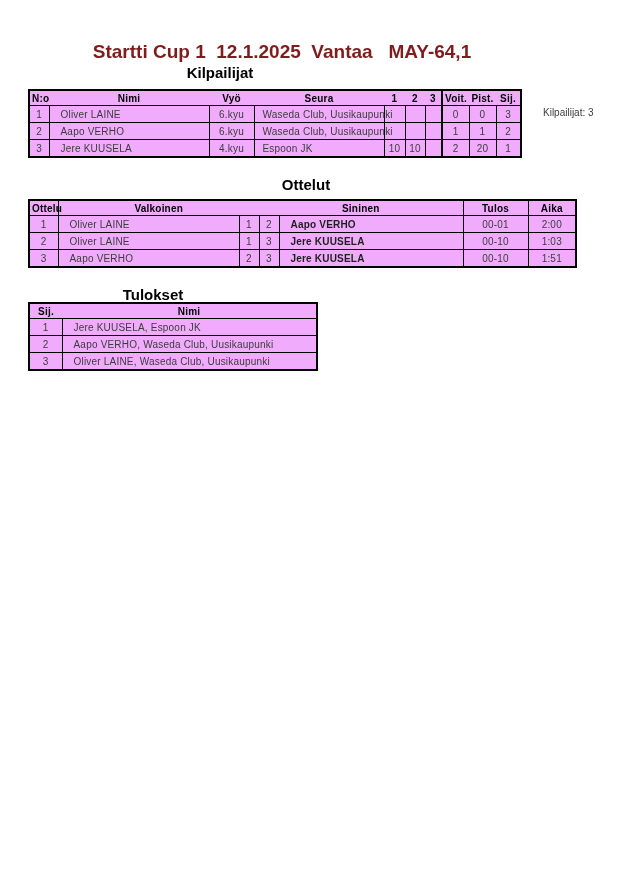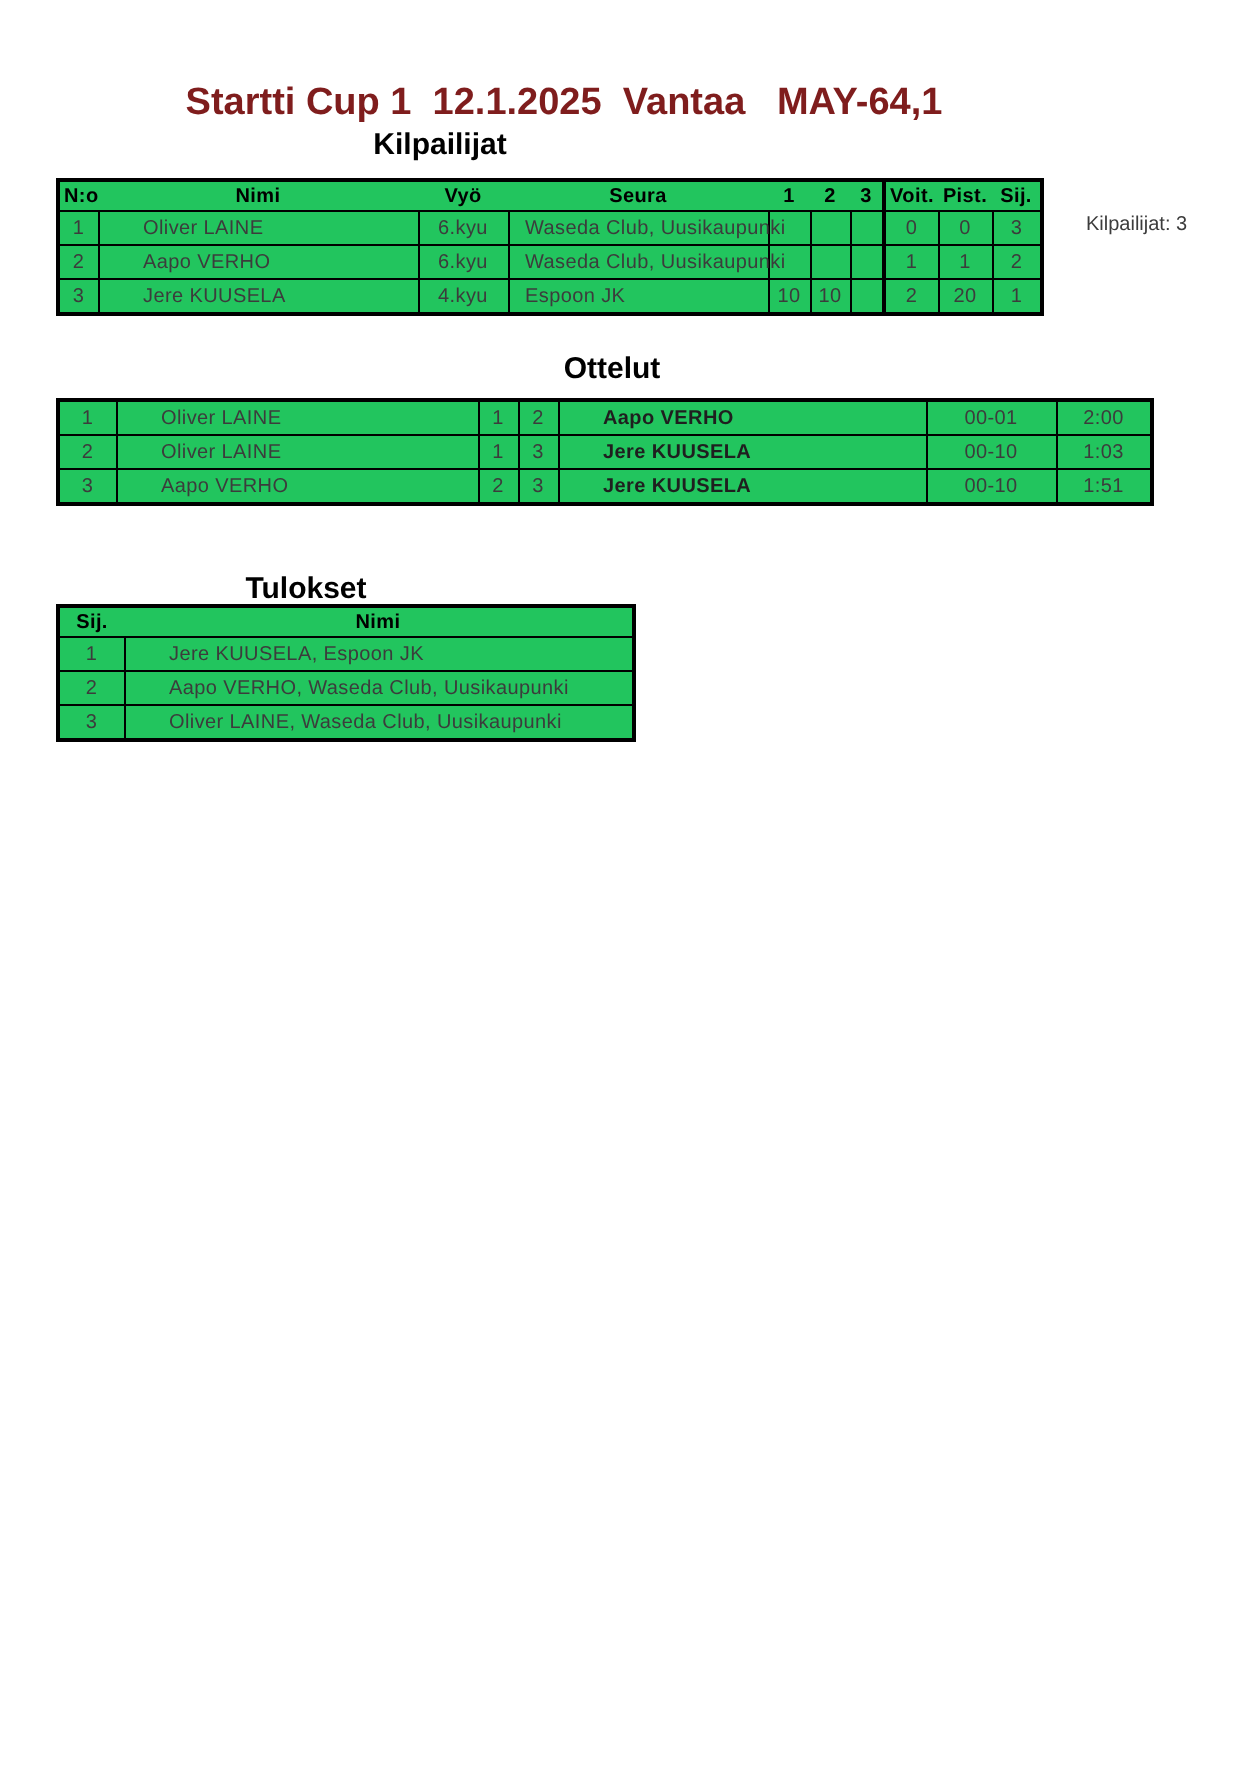--- a/index.html
+++ b/index.html
@@ -30,38 +30,38 @@
   }
 
   table.tbl {
     position:absolute;
     border-collapse:collapse;
     table-layout:fixed;
     border:2px solid #000;
     font-size:10px;
     color:#3c3c3c;
     letter-spacing:0.2px;
-    background:#22c55e;
+    background:#f0abfc;
   }
   .tbl th {
     font-weight:bold; color:#000;
     height:14px; padding:0 2px;
     border:none; border-bottom:1px solid #000;
     text-align:center;
     white-space:nowrap; overflow:visible;
     font-size:10px;
   }
   .tbl td {
     height:16px; padding:0 2px;
     border:1px solid #000;
     text-align:center;
     white-space:nowrap; overflow:visible;
   }
   .tbl th.flush { text-align:left; padding-left:2px; }
-  .tbl .left  { text-align:left; padding-left:22px; }
+  .tbl .left  { text-align:left; padding-left:11px; }
   .tbl td.club { text-align:left; padding-left:8px; }
   .thick-l { border-left:2px solid #000 !important;margin-left:31px; }
   
   #matches-table th { border-left:1px solid #000; border-right:1px solid #000; border-bottom:1px solid #000; }
   #matches-table th.no-r { border-right:none; }
   #matches-table th.no-l { border-left:none; }
   #matches-table td.blue-name { font-weight:bold; color:#1f1f1f; }
 
   #competitors-table { left:28px; top:89px;  width:492px; }
   #matches-table     { left:28px; top:199px; width:547px; }
@@ -146,20 +146,27 @@
   <colgroup>
     <col style="width:29px">
       <col style="width:181px">
       <col style="width:20px">
       <col style="width:20px">
     <col style="width:184px">
       <col style="width:65px">
       <col style="width:48px">
   </colgroup>
   <tbody>
+      <tr>
+    <th class="flush">Ottelu</th>
+    <th colspan="2" class="no-r">Valkoinen</th>
+    <th colspan="2" class="no-l">Sininen</th>
+    <th>Tulos</th>
+    <th>Aika</th>
+  </tr>
   <tr>
     <td>1</td>
     <td class="left">Oliver LAINE</td>
     <td>1</td>
     <td>2</td>
     <td class="left blue-name">Aapo VERHO</td>
     <td>00-01</td>
     <td>2:00</td>
   </tr>
   <tr>

